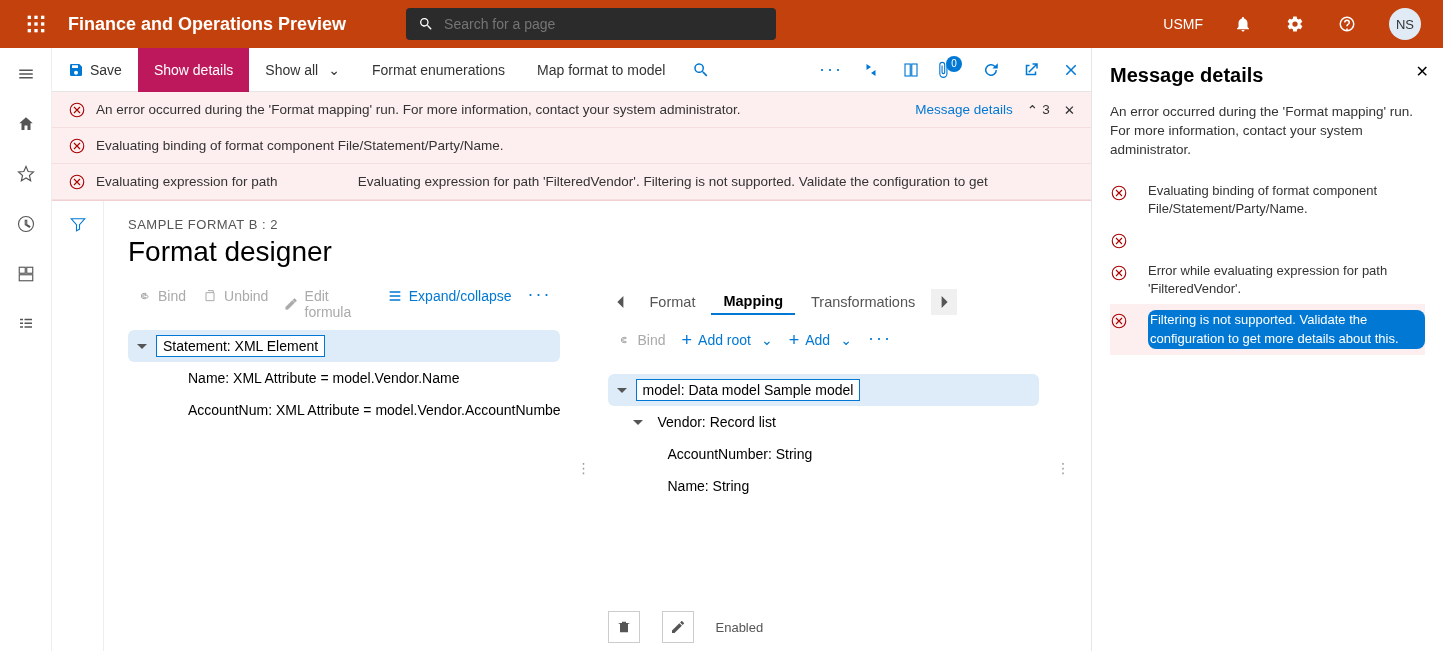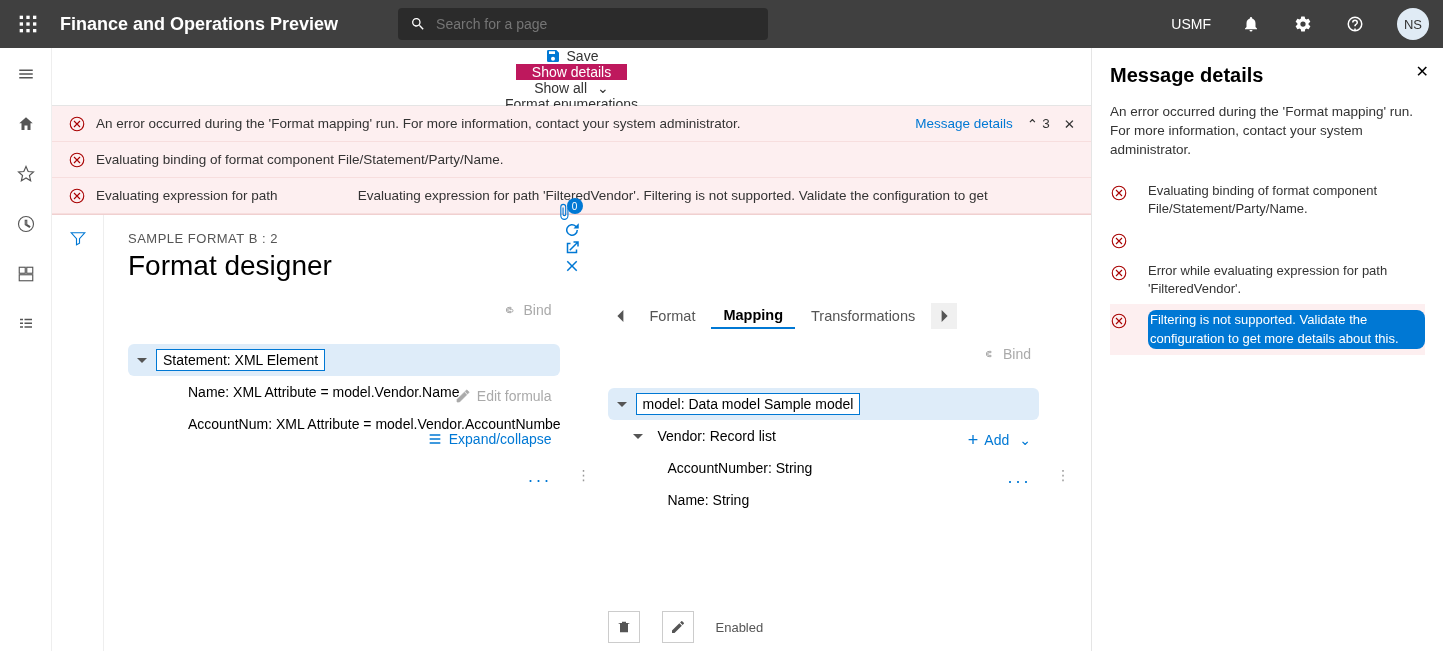--- a/index.html
+++ b/index.html
@@ -1,37 +1,37 @@
 <!DOCTYPE html>
 <html><head>
 <meta charset="utf-8">
 <style>
 * { box-sizing: border-box; margin: 0; padding: 0; font-family: "Segoe UI", Arial, sans-serif; }
 body { width: 1443px; height: 651px; overflow: hidden; background: #fff; display: flex; flex-direction: column; }
-.topbar { height: 48px; background: #404040; color: #fff; display: flex; align-items: center; padding: 0 4px; }
+.topbar { height: 48px; background: #c2410c; color: #fff; display: flex; align-items: center; padding: 0 12px; }
 .waffle { width: 48px; height: 48px; display: flex; align-items: center; justify-content: center; cursor: pointer; }
 .waffle svg { width: 20px; height: 20px; fill: #fff; }
 .app-title { font-size: 18px; font-weight: 600; margin-left: 8px; }
 .searchbox { margin-left: 60px; background: #2b2b2b; border-radius: 4px; height: 32px; display: flex; align-items: center; padding: 0 12px; width: 370px; }
 .searchbox svg { width: 16px; height: 16px; fill: #fff; margin-right: 10px; }
 .searchbox input { background: transparent; border: none; color: #fff; outline: none; font-size: 14px; flex: 1; }
 .top-spacer { flex: 1; }
 .top-right { display: flex; align-items: center; gap: 12px; }
 .top-icon { width: 40px; height: 48px; display: flex; align-items: center; justify-content: center; cursor: pointer; }
 .top-icon svg { width: 18px; height: 18px; fill: #fff; }
 .entity { font-size: 14px; margin-right: 8px; }
 .avatar { width: 32px; height: 32px; border-radius: 50%; background: #e0ebf5; color: #333; display: flex; align-items: center; justify-content: center; font-size: 13px; margin: 0 10px; }
 
 .shell { flex: 1; display: flex; min-height: 0; }
 .leftrail { width: 52px; background: #fff; border-right: 1px solid #eee; display: flex; flex-direction: column; align-items: center; padding-top: 10px; gap: 18px; }
 .leftrail .rail-btn { width: 32px; height: 32px; display: flex; align-items: center; justify-content: center; cursor: pointer; }
 .leftrail svg { width: 18px; height: 18px; fill: #555; }
 
 .main { flex: 1; display: flex; flex-direction: column; min-width: 0; }
-.cmdbar { height: 58px; display: flex; align-items: center; border-bottom: 1px solid #e5e5e5; flex-direction: column; }
+.cmdbar { height: 44px; display: flex; align-items: center; border-bottom: 1px solid #e5e5e5; }
 .cmd-btn { height: 44px; display: flex; align-items: center; padding: 0 16px; font-size: 14px; color: #333; cursor: pointer; gap: 6px; }
 .cmd-btn.save svg { width: 16px; height: 16px; fill: #0078d4; }
 .cmd-btn.primary { background: #be185d; color: #fff; text-align: center; }
 .cmdbar .spacer { flex: 1; }
 .cmd-icon { width: 40px; height: 44px; display: flex; align-items: center; justify-content: center; cursor: pointer; }
 .cmd-icon svg { width: 18px; height: 18px; fill: #0078d4; }
 .cmd-badge { width:16px; height:16px; border-radius:50%; background:#0078d4; color:#fff; font-size:10px; display:flex; align-items:center; justify-content:center; position:relative; top:-6px; left:-6px; }
 .chev { margin-left:4px; }
 
 .messages { border-bottom: 1px solid #f0d0d0; }
@@ -47,21 +47,21 @@
 .workarea { flex: 1; display: flex; min-height: 0; }
 .tool-col { width: 52px; border-right: 1px solid #eee; display: flex; justify-content: center; padding-top: 14px; }
 .tool-col svg { width: 18px; height: 18px; fill: #0078d4; }
 
 .content { flex: 1; display: flex; flex-direction: column; padding: 16px 24px 0 24px; min-width:0; }
 .breadcrumb { font-size: 13px; color: #555; letter-spacing: .5px; }
 .page-title { font-size: 28px; font-weight: 350; margin-top: 4px; }
 
 .panes { flex: 1; display: flex; margin-top: 16px; gap: 20px; min-height:0; }
 .pane { flex: 1; display: flex; flex-direction: column; min-width:0; }
-.pane-toolbar { display: flex; align-items: flex-end; gap: 19px; height: 36px; flex-direction: column; }
+.pane-toolbar { display: flex; align-items: flex-start; gap: 0; height: 36px; }
 .tb-btn { display: flex; align-items: center; gap: 6px; padding: 4px 8px; font-size: 14px; cursor: pointer; border-radius: 2px; }
 .tb-btn.disabled { color: #aaa; cursor: default; }
 .tb-btn.blue { color: #0078d4; }
 .tb-btn svg { width:16px; height:16px; }
 .tb-btn.disabled svg { fill:#aaa; stroke:#aaa; }
 .tb-btn.blue svg { fill:#0078d4; }
 
 .tabrow { display:flex; align-items:center; height:36px; gap:4px; }
 .tab { padding: 4px 12px; font-size: 14.5px; color: #555; cursor: pointer; }
 .tab.active { color: #000; font-weight:600; border-bottom:2px solid #0078d4; }

